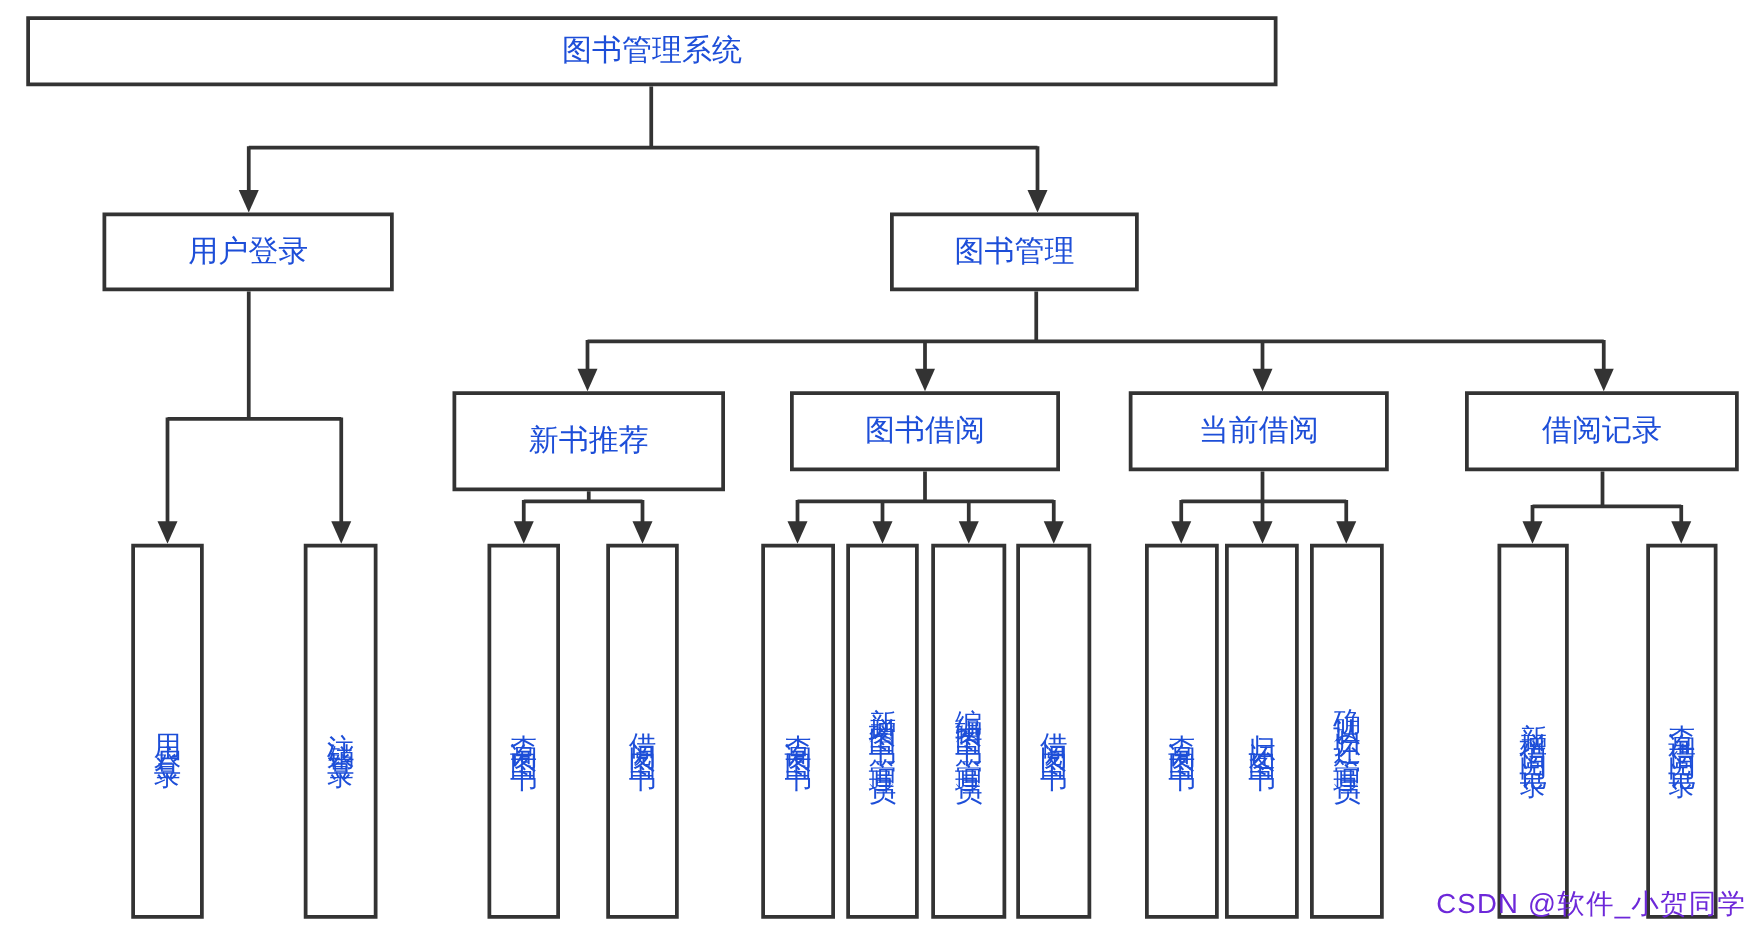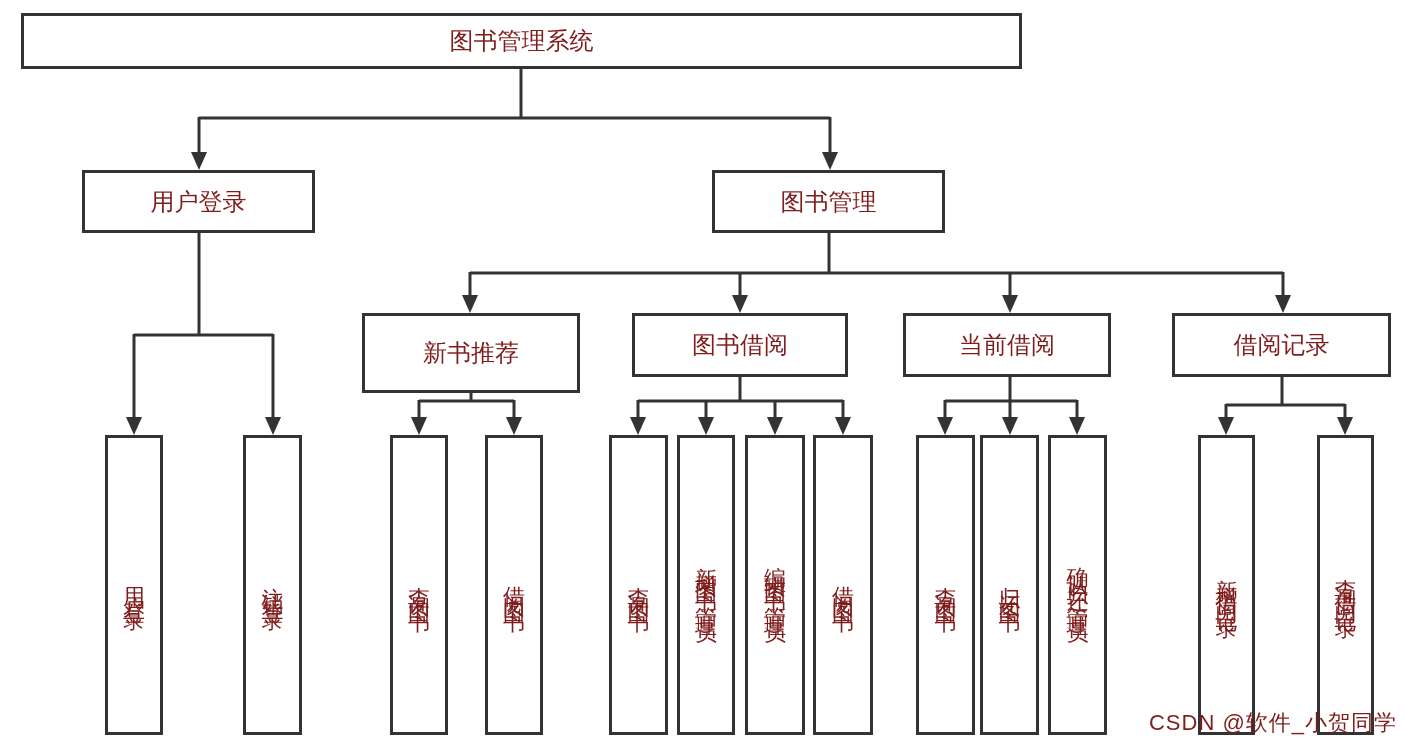--- a/index.html
+++ b/index.html
@@ -23,41 +23,41 @@
     height: 747px;
   }
   .node {
     position: absolute;
     box-sizing: border-box;
     background: #ffffff;
     border: 3px solid #333333;
     display: flex;
     align-items: center;
     justify-content: center;
-    color: #7f1d1d;
+    color: #1d4ed8;
     font-size: 24px;
     line-height: 1;
     white-space: nowrap;
   }
   .node.leaf {
     font-size: 22px;
   }
   .node.leaf .vlabel {
     writing-mode: vertical-rl;
     text-orientation: mixed;
     letter-spacing: 8px;
     line-height: 1;
   }
   .watermark {
     position: absolute;
     right: 8px;
     bottom: 9px;
     font-size: 22px;
     letter-spacing: 1px;
-    color: #7f1d1d;
+    color: #6d28d9;
     white-space: nowrap;
   }
 </style>
 </head>
 <body>
 
 <div class="diagram">
 
   <svg class="connectors" viewBox="0 0 1405 747" xmlns="http://www.w3.org/2000/svg">
     <g stroke="#333333" stroke-width="3" fill="none">
@@ -125,21 +125,21 @@
     </g>
   </svg>
 
   <div class="node" style="left:21px; top:13px; width:1001px; height:56px;">
     <span>图书管理系统</span>
   </div>
 
   <div class="node" style="left:82px; top:170px; width:233px; height:63px;">
     <span>用户登录</span>
   </div>
-  <div class="node" style="left:712px; top:170px; width:233px; height:63px;">
+  <div class="node" style="left:712px; top:170px; width:199px; height:63px;">
     <span>图书管理</span>
   </div>
 
   <div class="node" style="left:362px; top:313px; width:218px; height:80px;">
     <span>新书推荐</span>
   </div>
   <div class="node" style="left:632px; top:313px; width:216px; height:64px;align-items:center;">
     <span>图书借阅</span>
   </div>
   <div class="node" style="left:903px; top:313px; width:208px; height:64px;">

